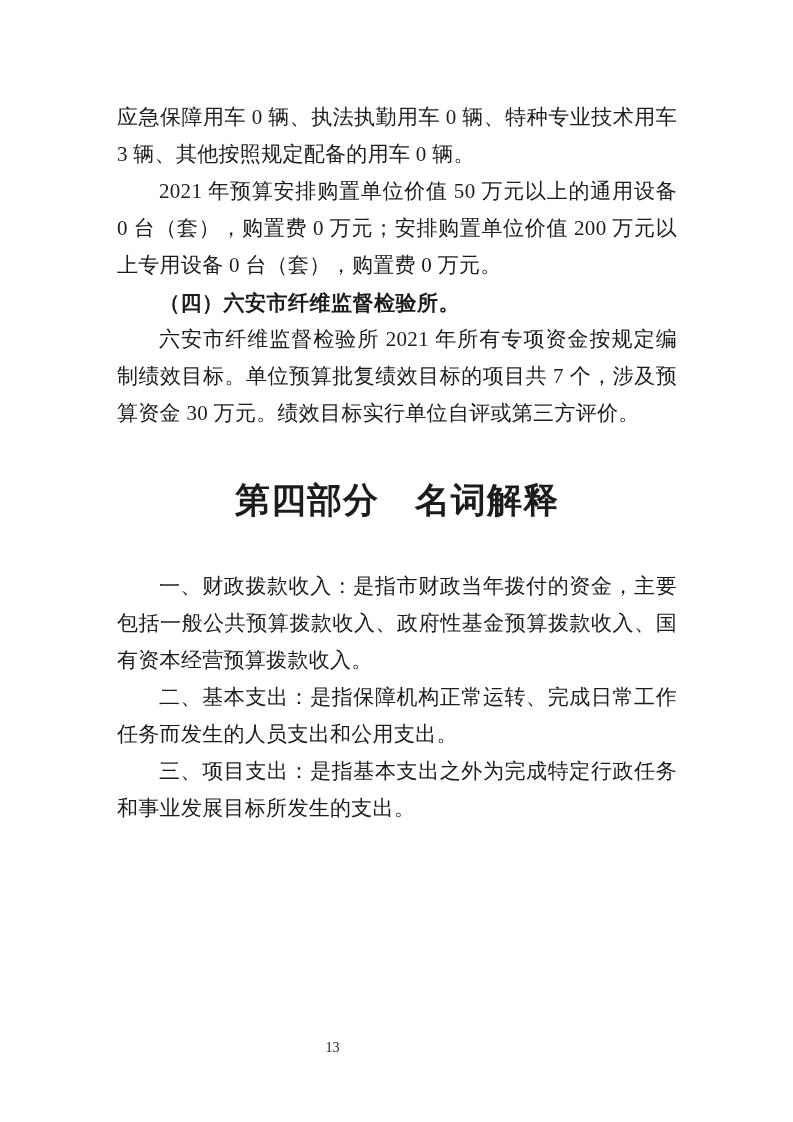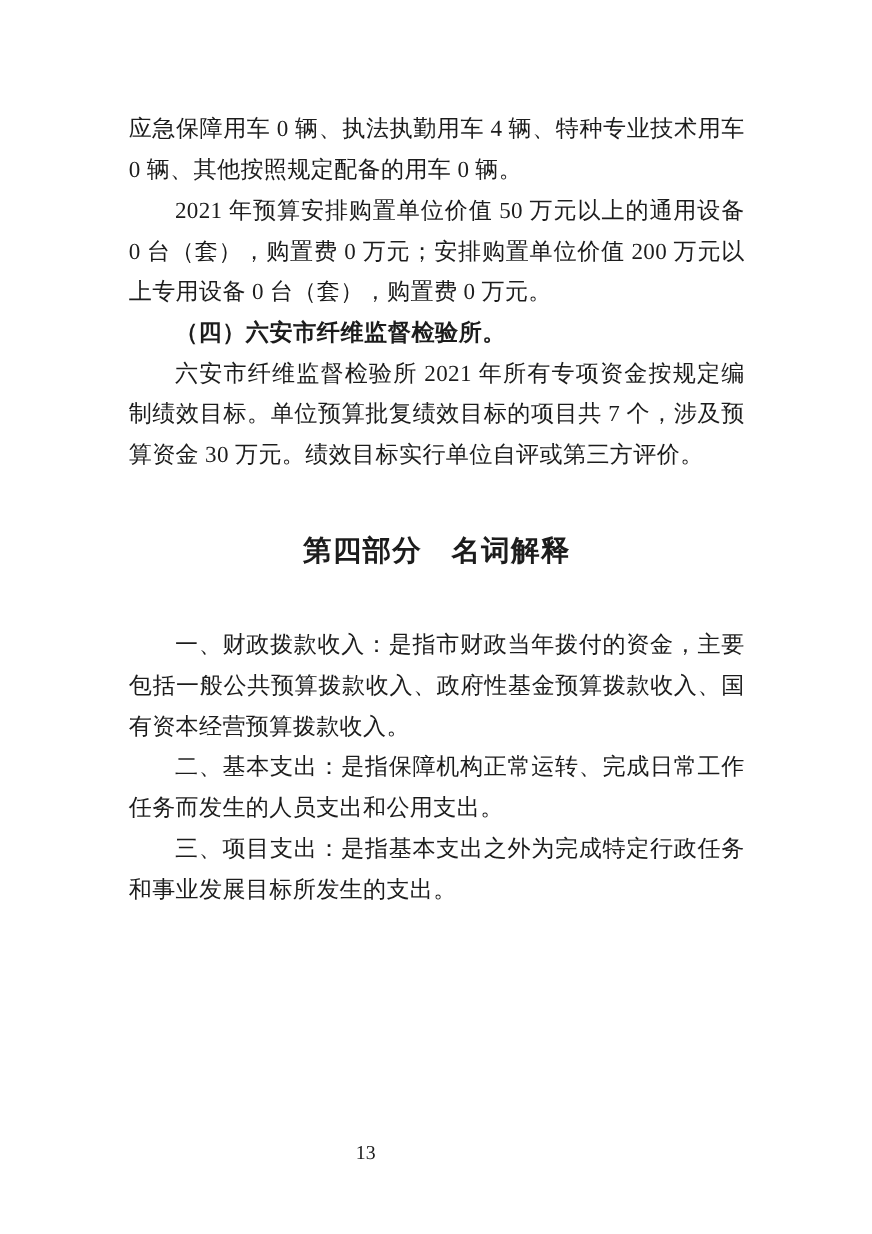--- a/index.html
+++ b/index.html
@@ -32,44 +32,44 @@
   .indent {
     text-indent: 42px;
   }
   .subheading {
     font-weight: bold;
     font-family: "Liberation Sans", "DejaVu Sans", sans-serif;
     letter-spacing: 0.5px;
   }
   .section-title {
     margin: 44px 0 44px 0;
-    font-size: 26px;
+    font-size: 35px;
     line-height: 48px;
     font-weight: bold;
     font-family: "Liberation Sans", "DejaVu Sans", sans-serif;
     text-align: center;
     text-indent: 0;
     letter-spacing: 1px;
   }
   .page-number {
     position: absolute;
     left: 0;
     top: 1038px;
     width: 665px;
     text-align: center;
-    font-size: 18px;
+    font-size: 14px;
     line-height: 20px;
     color: #1c1c1c;
   }
 </style>
 </head>
 <body>
 
 <div class="page">
-  <p class="para">应急保障用车 0 辆、执法执勤用车 4 辆、特种专业技术用车 0 辆、其他按照规定配备的用车 0 辆。</p>
+  <p class="para">应急保障用车 0 辆、执法执勤用车 0 辆、特种专业技术用车 3 辆、其他按照规定配备的用车 0 辆。</p>
   <p class="para indent">2021 年预算安排购置单位价值 50 万元以上的通用设备 0 台（套），购置费 0 万元；安排购置单位价值 200 万元以上专用设备 0 台（套），购置费 0 万元。</p>
   <p class="para indent subheading">（四）六安市纤维监督检验所。</p>
   <p class="para indent">六安市纤维监督检验所 2021 年所有专项资金按规定编制绩效目标。单位预算批复绩效目标的项目共 7 个，涉及预算资金 30 万元。绩效目标实行单位自评或第三方评价。</p>
   <h1 class="para section-title">第四部分　名词解释</h1>
   <p class="para indent">一、财政拨款收入：是指市财政当年拨付的资金，主要包括一般公共预算拨款收入、政府性基金预算拨款收入、国有资本经营预算拨款收入。</p>
   <p class="para indent">二、基本支出：是指保障机构正常运转、完成日常工作任务而发生的人员支出和公用支出。</p>
   <p class="para indent">三、项目支出：是指基本支出之外为完成特定行政任务和事业发展目标所发生的支出。</p>
 </div>
 
 <div class="page-number">13</div>

